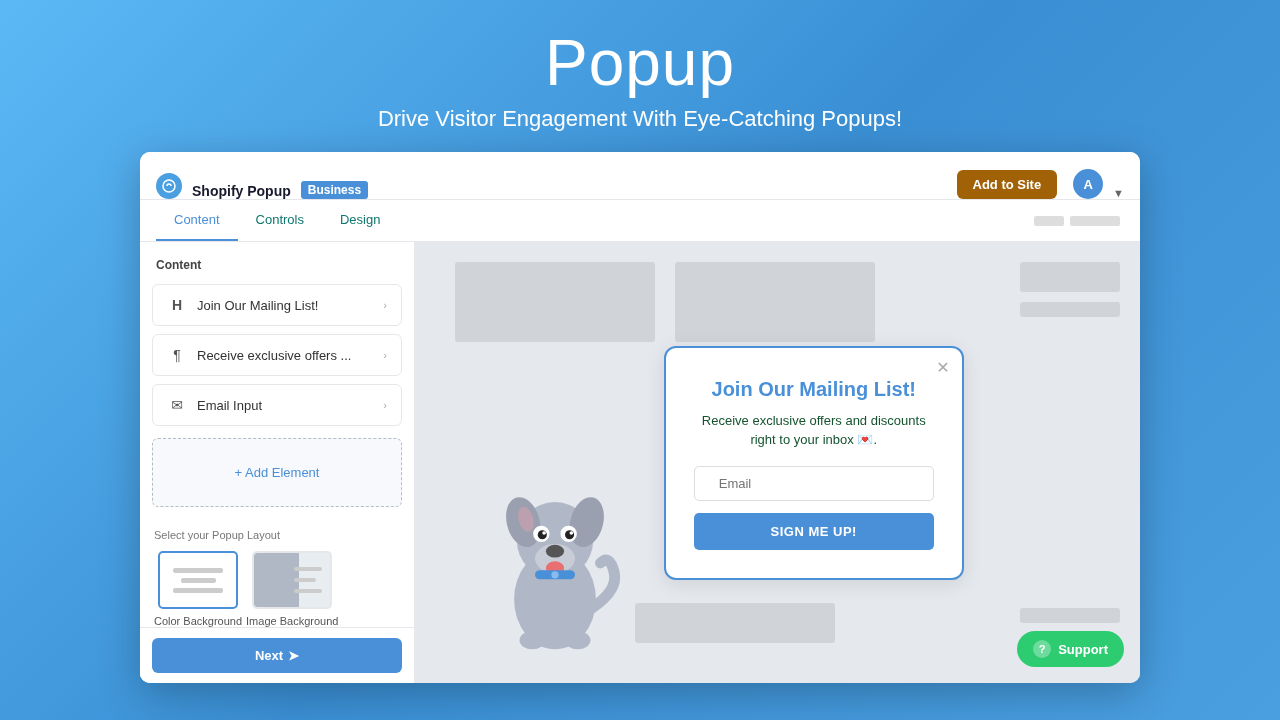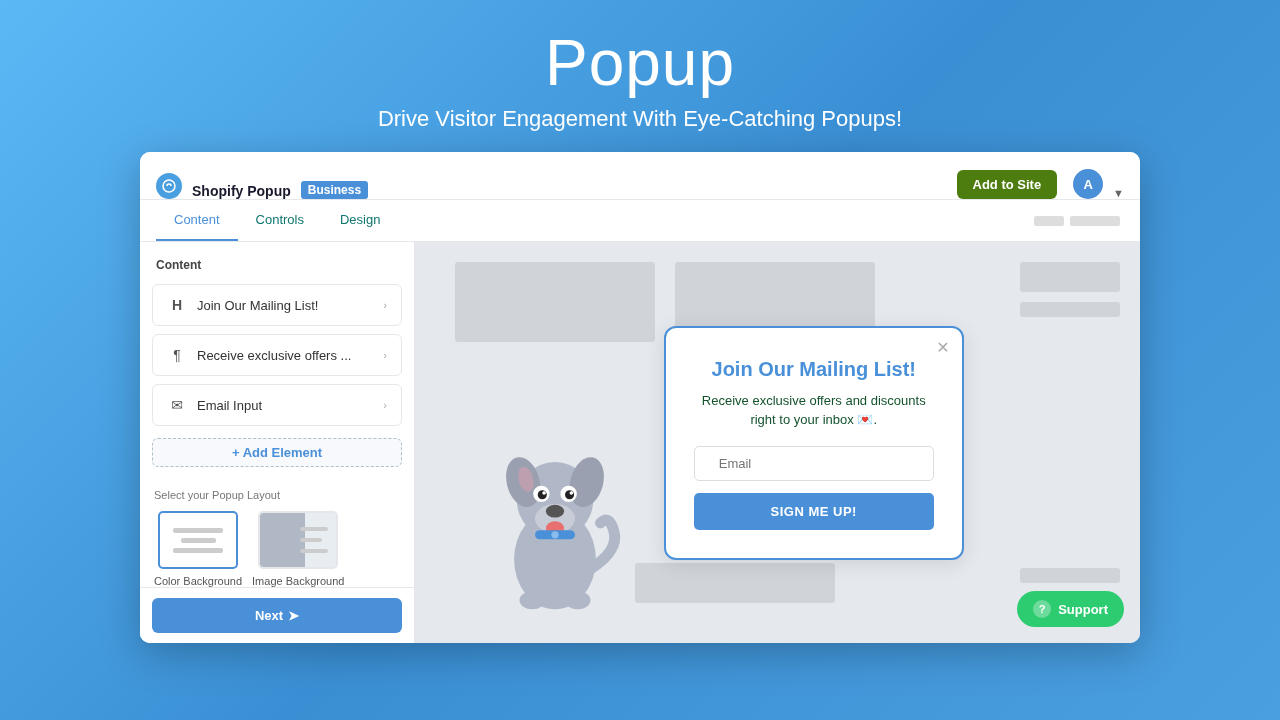--- a/index.html
+++ b/index.html
@@ -73,21 +73,21 @@
     .topbar-badge {
       background: #4a90d9;
       color: white;
       font-size: 12px;
       padding: 2px 7px;
       border-radius: 3px;
       font-weight: 600;
     }
     .topbar-spacer { flex: 1; }
     .add-to-site-btn {
-      background: #4d7c0f;
+      background: #a16207;
       color: white;
       border: none;
       padding: 7px 16px;
       border-radius: 6px;
       font-size: 13px;
       font-weight: 600;
       cursor: pointer;
     }
     .avatar-btn {
       width: 30px;
@@ -186,46 +186,46 @@
       font-size: 14px;
       flex-shrink: 0;
     }
     .item-label { flex: 1; font-size: 13px; }
     .item-chevron { color: #aaa; font-size: 11px; }
 
     .add-element-btn {
       margin: 8px 12px;
       border: 1.5px dashed #b0bec5;
       border-radius: 6px;
-      padding: 6px;
+      padding: 26px;
       text-align: center;
       color: #4a90d9;
       font-size: 13px;
-      font-weight: 700;
+      font-weight: 400;
       cursor: pointer;
       background: #f7f9fc;
     }
 
     .popup-layout-section {
       padding: 14px 14px 0;
     }
     .popup-layout-title {
       font-size: 13px;
       font-weight: 700;
       color: #333;
       margin-bottom: 6px;
     }
     .popup-layout-subtitle {
       font-size: 11px;
       color: #777;
       margin-bottom: 10px;
     }
     .layout-options {
       display: flex;
-      gap: 10px;
+      gap: 4px;
     }
     .layout-option {
       display: flex;
       flex-direction: column;
       align-items: center;
       cursor: pointer;
       gap: 6px;
     }
     .layout-preview {
       width: 80px;

